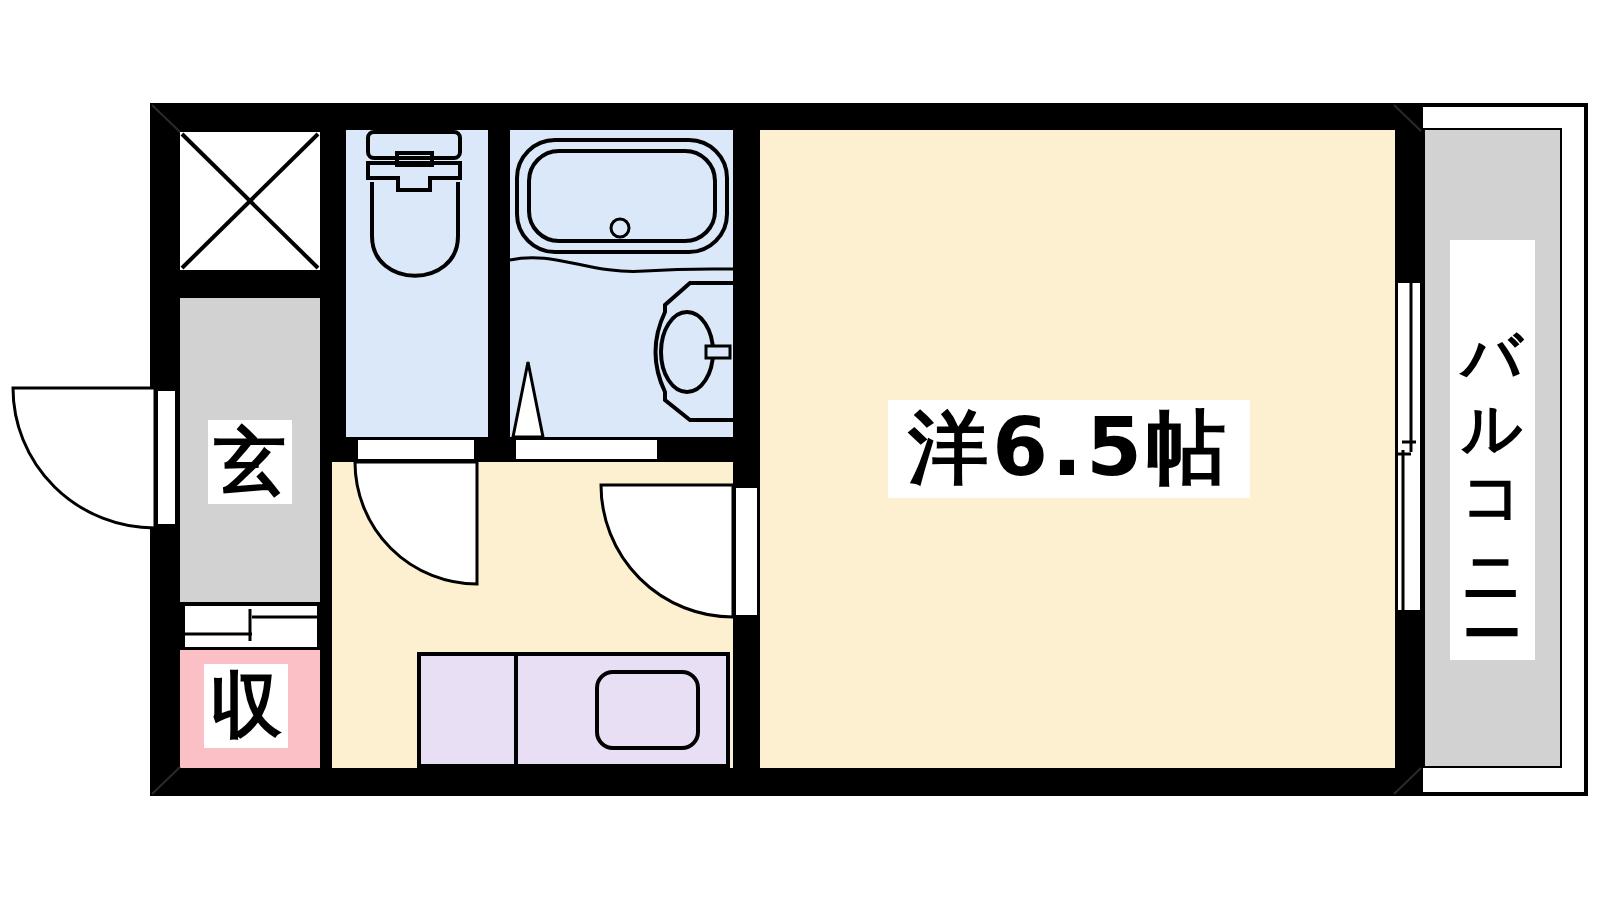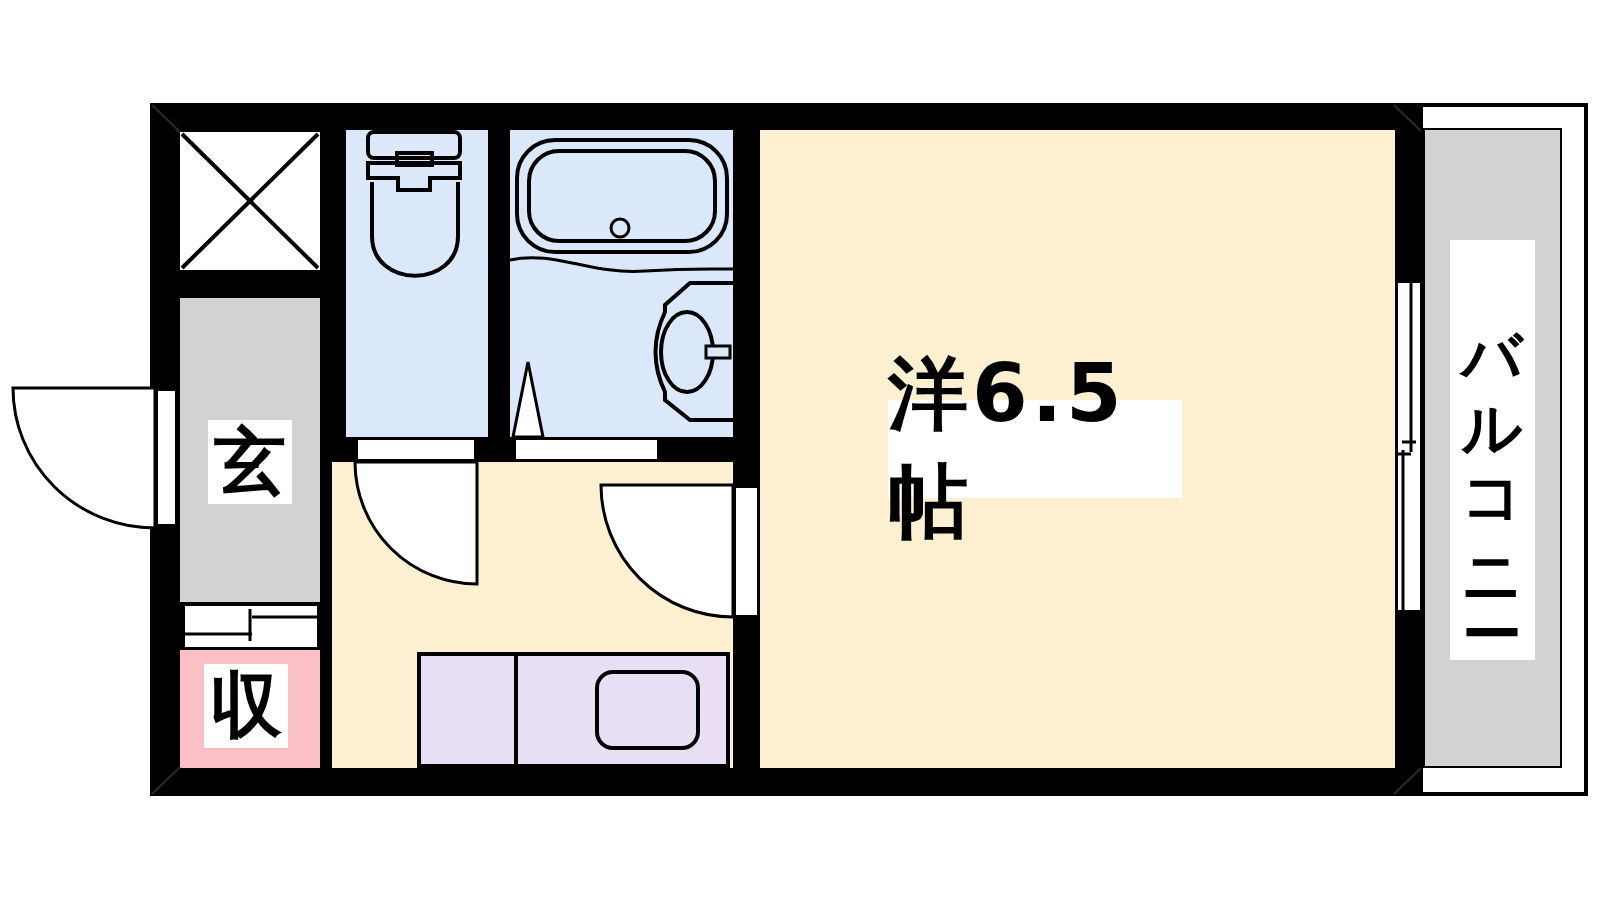--- a/index.html
+++ b/index.html
@@ -94,16 +94,16 @@
     <g stroke="#2a2a2a" stroke-width="2">
       <line x1="152" y1="105" x2="180" y2="132"></line>
       <line x1="152" y1="794" x2="180" y2="767"></line>
       <line x1="1394" y1="105" x2="1421" y2="131"></line>
       <line x1="1394" y1="794" x2="1421" y2="768"></line>
     </g>
   </svg>
 
   <div class="label" style="left:208px;top:420px;width:84px;height:84px;font-size:72px;z-index:5;">玄</div>
   <div class="label" style="left:204px;top:664px;width:84px;height:84px;font-size:72px;z-index:5;">収</div>
-  <div class="label" style="left:888px;top:400px;width:294px;height:98px;font-size:80px;letter-spacing:4px;z-index:5;">洋6.5帖</div>
+  <div class="label" style="left:888px;top:400px;width:362px;height:98px;font-size:80px;letter-spacing:4px;z-index:5;">洋6.5帖</div>
   <div class="label vert" style="left:1450px;top:240px;width:85px;height:420px;font-size:60px;letter-spacing:10px;z-index:5;">バルコニー</div>
 
 </div>
 
 </body></html>

